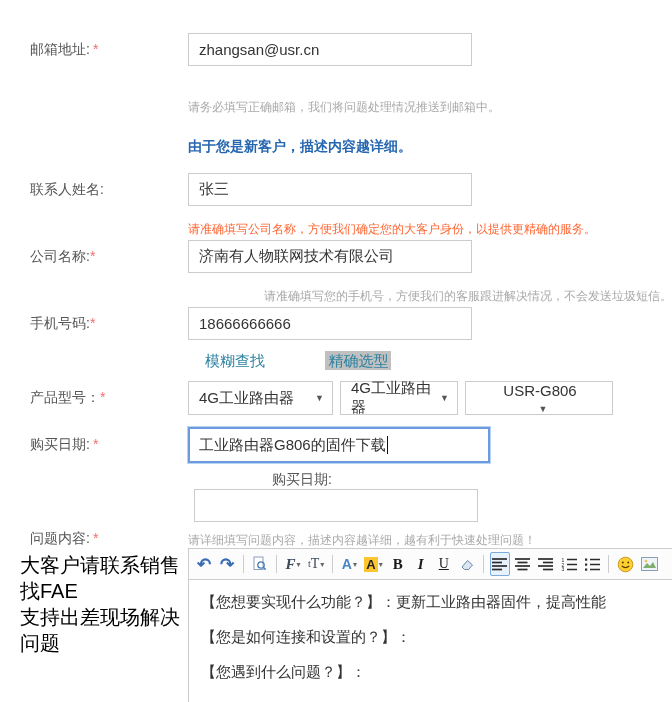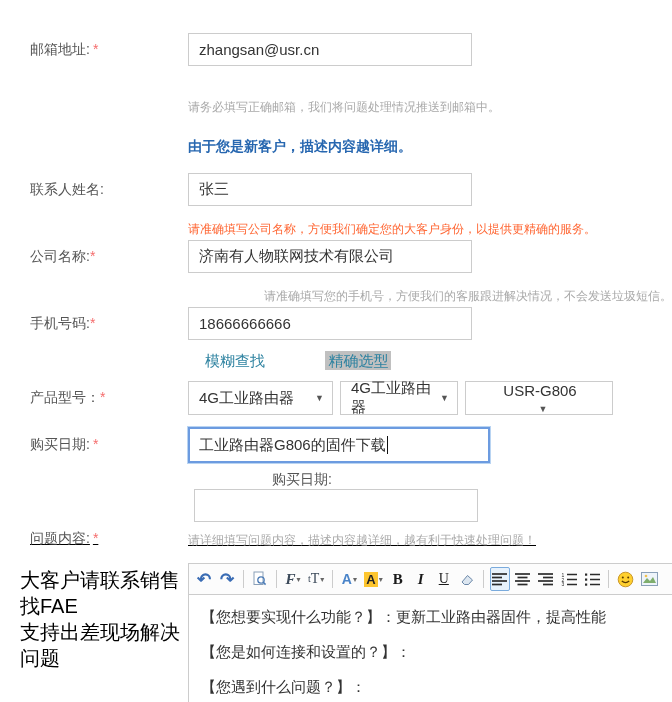--- a/index.html
+++ b/index.html
@@ -26,21 +26,21 @@
   .r-note{margin-bottom:18px;}
   .r-name{margin-bottom:13px;}
   .r-hint-company{margin-bottom:3px;}
   .r-company{margin-bottom:13px;}
   .r-hint-phone{margin-bottom:3px;text-align:right;}
   .r-phone{margin-bottom:11px;}
   .r-links{margin-bottom:10px;height:20px;}
   .r-product{margin-bottom:12px;}
   .r-subject{margin-bottom:8px;}
   .r-date{margin-bottom:8px;flex-direction:column;}
-  .r-content{margin-bottom:15px;align-items:center;text-decoration:underline;}
+  .r-content{align-items:center;}
   .r-editor{align-items:flex-start;}
   
   .links a{color:var(--link-teal);text-decoration:none;font-size:15px;cursor:pointer;}
   .links .fuzzy{margin-left:17px;}
   .links .precise{margin-left:56px;background:var(--link-highlight-bg);padding:1px 3px;}
   
   .selects{display:flex;gap:7px;}
   .select{height:34px;border:1px solid var(--input-border);background:#fff;display:flex;
     align-items:center;justify-content:space-between;padding:0 8px 0 10px;font-size:15px;
     color:#333;cursor:pointer;}

